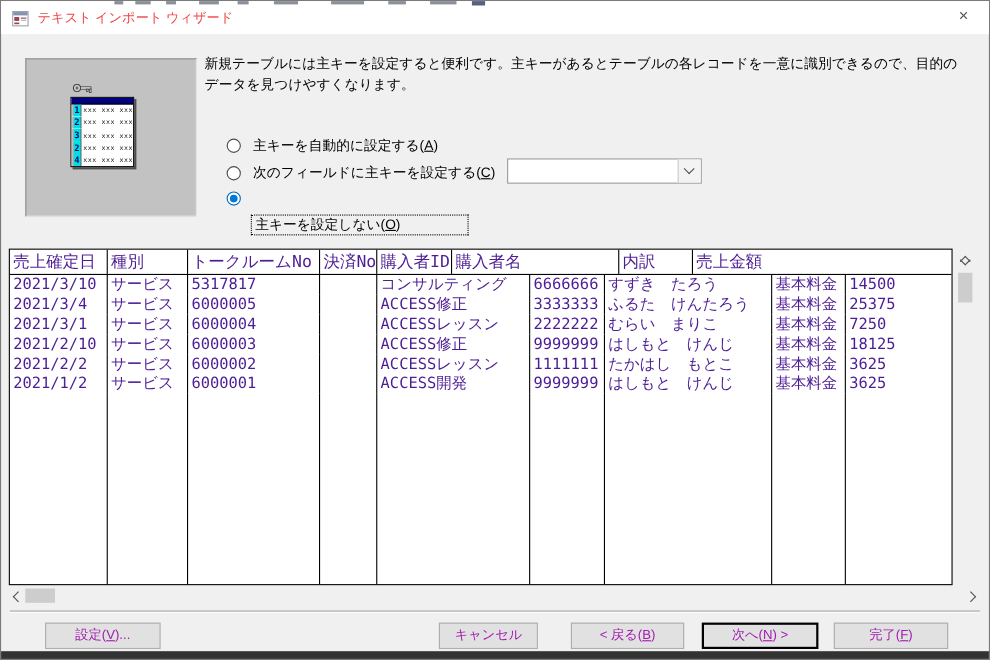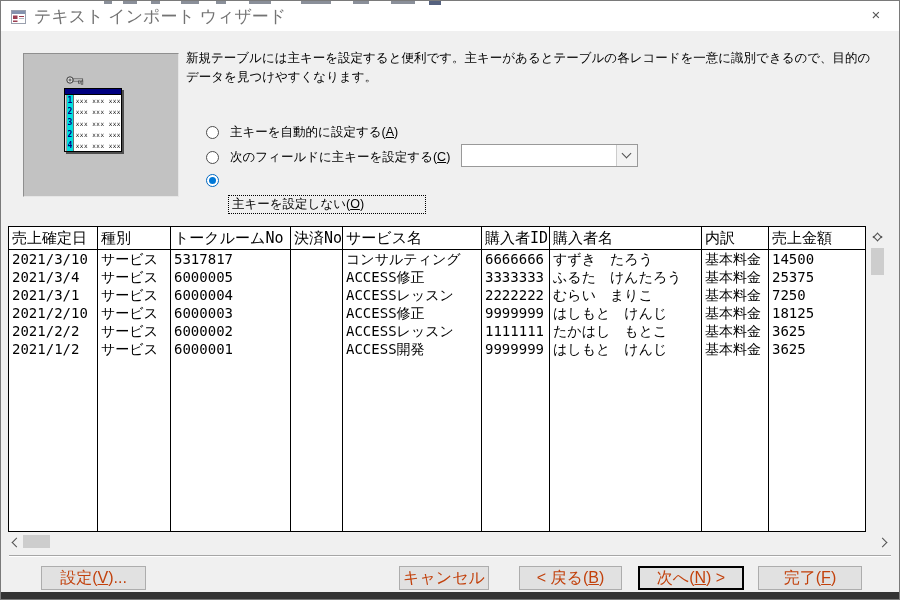--- a/index.html
+++ b/index.html
@@ -3,21 +3,21 @@
 <meta charset="utf-8">
 <style>
   * { margin:0; padding:0; box-sizing:border-box; }
   html,body { width:900px; height:600px; }
   body { font-family:"Liberation Sans", sans-serif; background:#f0f0f0; overflow:hidden; }
   .window { position:relative; width:900px; height:600px; background:#f0f0f0; border:1px solid #7a7a7a; overflow:hidden; }
 
   
   .titlebar { position:absolute; left:0; top:0; width:100%; height:30px; background:#ffffff; }
   .title-icon { position:absolute; left:10px; top:8px; width:16px; height:16px; }
-  .window-title { position:absolute; left:33px; top:0; height:30px; line-height:31px; font-size:17px; color:#737373; }
+  .window-title { position:absolute; left:33px; top:0; height:30px; line-height:31px; font-size:12px; color:#ef4444; }
   .close-btn { position:absolute; right:0; top:0; width:46px; height:30px; text-align:center; line-height:28px; font-size:15px; color:#555; cursor:default; }
 
   
   .artifact { position:absolute; top:0; height:3px; background:#8a8f99; }
   .artifact.b { background:#55617e; height:4px; }
 
   
   .preview-panel { position:absolute; left:22px; top:52px; width:156px; height:144px; background:#c2c2c2; border:1px solid; border-color:#8f8f8f #e6e6e6 #e6e6e6 #8f8f8f; }
   .key-icon { position:absolute; left:42px; top:21px; }
   .mini-table { position:absolute; left:40px; top:34px; width:58px; height:64px; background:#fff; border:1px solid #000; box-shadow:2px 2px 0 rgba(0,0,0,.6); display:flex; flex-direction:column; }
@@ -43,21 +43,21 @@
   .combo { position:absolute; left:460px; top:143px; width:177px; height:23px; background:#fff; border:1px solid #999; }
   .combo-value { position:absolute; left:4px; top:0; line-height:21px; font-size:12px; }
   .combo-arrow { position:absolute; right:0; top:0; width:21px; height:21px; background:#f3f3f3; border-left:1px solid #ccc; }
   .chev { position:absolute; width:7px; height:7px; border:solid #505050; border-width:0 0 1.5px 1.5px; }
   .chev.down { transform:rotate(-45deg); left:6px; top:5px; }
   .chev.up { transform:rotate(135deg); }
   .chev.left { transform:rotate(45deg); }
   .chev.right { transform:rotate(-135deg); }
 
   
-  .dtable { position:absolute; left:7px; top:225px; width:858px; height:306px; background:#fff; border:1px solid #000; font-family:"DejaVu Sans Mono",monospace; color:#000000; }
+  .dtable { position:absolute; left:7px; top:225px; width:858px; height:306px; background:#fff; border:1px solid #000; font-family:"DejaVu Sans Mono",monospace; color:#4c1d95; }
   .trow { display:flex; height:18px; line-height:18px; font-size:14px; }
   .trow.header { height:23px; line-height:22px; font-size:15px; border-bottom:1px solid #000; }
   .trow.filler { height:173px; }
   .tcell { flex:0 0 auto; border-right:1px solid #000; padding-left:3px; white-space:nowrap; overflow:hidden; }
   .c0{width:89px}.c1{width:73px}.c2{width:120px}.c3{width:52px}.c4{width:139px}
   .c5{width:68px}.c6{width:152px}.c7{width:67px}.c8{width:96px;border-right:none}
 
   
   .vscroll { position:absolute; left:868px; top:227px; width:17px; height:302px; background:#f0f0f0; }
   .vscroll .arrow { position:absolute; left:5px; }
@@ -66,21 +66,21 @@
   .v-thumb { position:absolute; left:2px; top:20px; width:13px; height:27px; background:#cdcdcd; }
   .hscroll { position:absolute; left:7px; top:533px; width:885px; height:16px; background:#f0f0f0; }
   .hscroll .arrow { position:absolute; top:5px; }
   .hscroll .a-left { left:5px; }
   .hscroll .a-right { right:7px; }
   .h-thumb { position:absolute; left:15px; top:1px; width:27px; height:13px; background:#cdcdcd; }
 
   .separator { position:absolute; left:8px; right:8px; top:554px; height:1px; background:#a6a6a6; box-shadow:0 1px 0 #ffffff; }
 
   
-  .btn { position:absolute; top:565px; height:24px; background:#e1e1e1; border:1px solid #adadad; font-size:16px; color:#c2410c; text-align:center; line-height:21px; font-family:"Liberation Sans",sans-serif; white-space:nowrap; }
+  .btn { position:absolute; top:565px; height:24px; background:#e1e1e1; border:1px solid #adadad; font-size:12px; color:#a21caf; text-align:center; line-height:21px; font-family:"Liberation Sans",sans-serif; white-space:nowrap; }
   .btn.default { border:2px solid #000000; line-height:19px; }
   .btn-settings { left:40px; width:105px; }
   .btn-cancel { left:398px; width:90px; }
   .btn-back { left:518px; width:103px; }
   .btn-next { left:637px; width:106px; }
   .btn-finish { left:757px; width:104px; }
 
   .bottom-strip { position:absolute; left:0; bottom:0; width:100%; height:7px; background:#333333; }
 </style>
 </head>
@@ -170,21 +170,20 @@
       <div class="chev down"></div>
     </div>
   </div>
 
   <div class="dtable">
     <div class="trow header">
       <div class="tcell c0">売上確定日</div>
       <div class="tcell c1">種別</div>
       <div class="tcell c2">トークルームNo</div>
       <div class="tcell c3">決済No</div>
-      <div class="tcell c4">サービス名</div>
       <div class="tcell c5">購入者ID</div>
       <div class="tcell c6">購入者名</div>
       <div class="tcell c7">内訳</div>
       <div class="tcell c8">売上金額</div>
     </div>
     <div class="trow">
       <div class="tcell c0">2021/3/10</div>
       <div class="tcell c1">サービス</div>
       <div class="tcell c2">5317817</div>
       <div class="tcell c3"></div>

